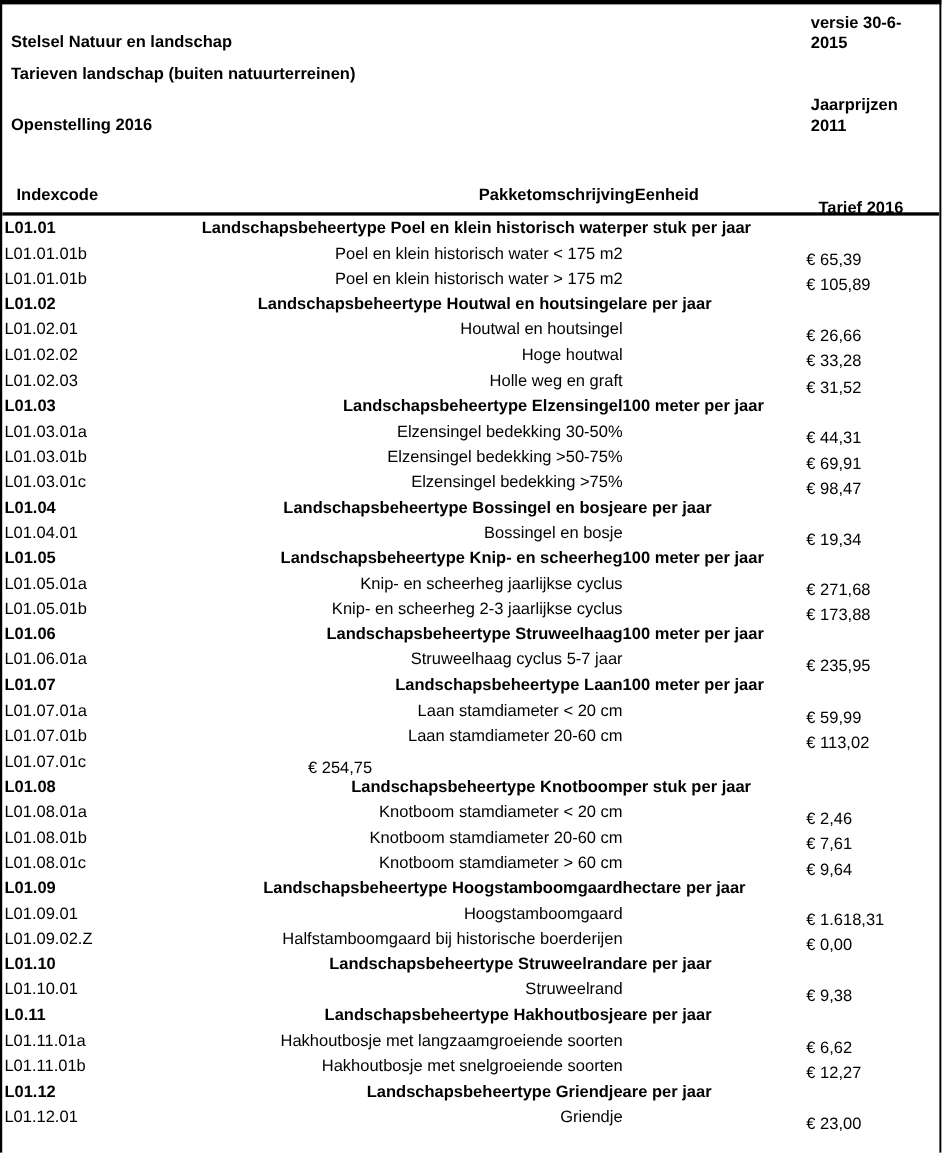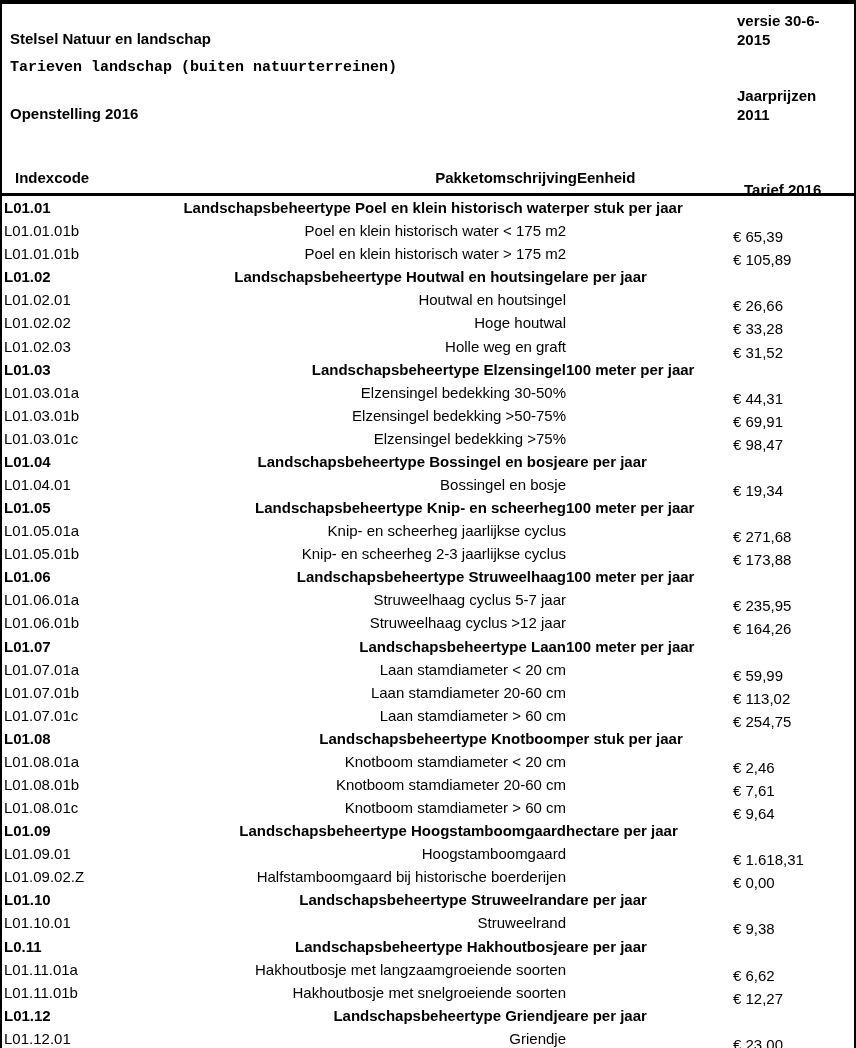--- a/index.html
+++ b/index.html
@@ -19,21 +19,21 @@
     overflow: hidden;
   }
   .hdr-line {
     position: absolute;
     left: 8px;
     font-size: 15px;
     font-weight: bold;
     white-space: nowrap;
   }
   .hdr-title       { top: 26px; }
-  .hdr-subtitle    { top: 55px; font-family: Liberation Mono, monospace; }
+  .hdr-subtitle    { top: 55px; }
   .hdr-openstelling{ top: 101px; }
   .hdr-right {
     position: absolute;
     left: 735px;
     width: 110px;
     font-size: 15px;
     font-weight: bold;
     line-height: 19px;
   }
   .hdr-versie     { top: 7px; }
@@ -193,47 +193,40 @@
       <div class="c-desc">Landschapsbeheertype Struweelhaag</div>
       <div class="c-unit">100 meter per jaar</div>
       <div class="c-tariff"></div>
     </div>
       <div class="row">
       <div class="c-code">L01.06.01a</div>
       <div class="c-desc">Struweelhaag cyclus 5-7 jaar</div>
       <div class="c-unit"></div>
       <div class="c-tariff">€ 235,95</div>
     </div>
-      <div class="row">
-      <div class="c-code">L01.06.01b</div>
-      <div class="c-desc">Struweelhaag cyclus &gt;12 jaar</div>
-      <div class="c-unit"></div>
-      <div class="c-tariff">€ 164,26</div>
-    </div>
       <div class="row section">
       <div class="c-code">L01.07</div>
       <div class="c-desc">Landschapsbeheertype Laan</div>
       <div class="c-unit">100 meter per jaar</div>
       <div class="c-tariff"></div>
     </div>
       <div class="row">
       <div class="c-code">L01.07.01a</div>
       <div class="c-desc">Laan stamdiameter &lt; 20 cm</div>
       <div class="c-unit"></div>
       <div class="c-tariff">€ 59,99</div>
     </div>
       <div class="row">
       <div class="c-code">L01.07.01b</div>
       <div class="c-desc">Laan stamdiameter 20-60 cm</div>
       <div class="c-unit"></div>
       <div class="c-tariff">€ 113,02</div>
     </div>
       <div class="row">
       <div class="c-code">L01.07.01c</div>
-      <div class="c-desc">Laan stamdiameter &gt; 60 cm</div>
       <div class="c-unit"></div>
       <div class="c-tariff">€ 254,75</div>
     </div>
       <div class="row section">
       <div class="c-code">L01.08</div>
       <div class="c-desc">Landschapsbeheertype Knotboom</div>
       <div class="c-unit">per stuk per jaar</div>
       <div class="c-tariff"></div>
     </div>
       <div class="row">

